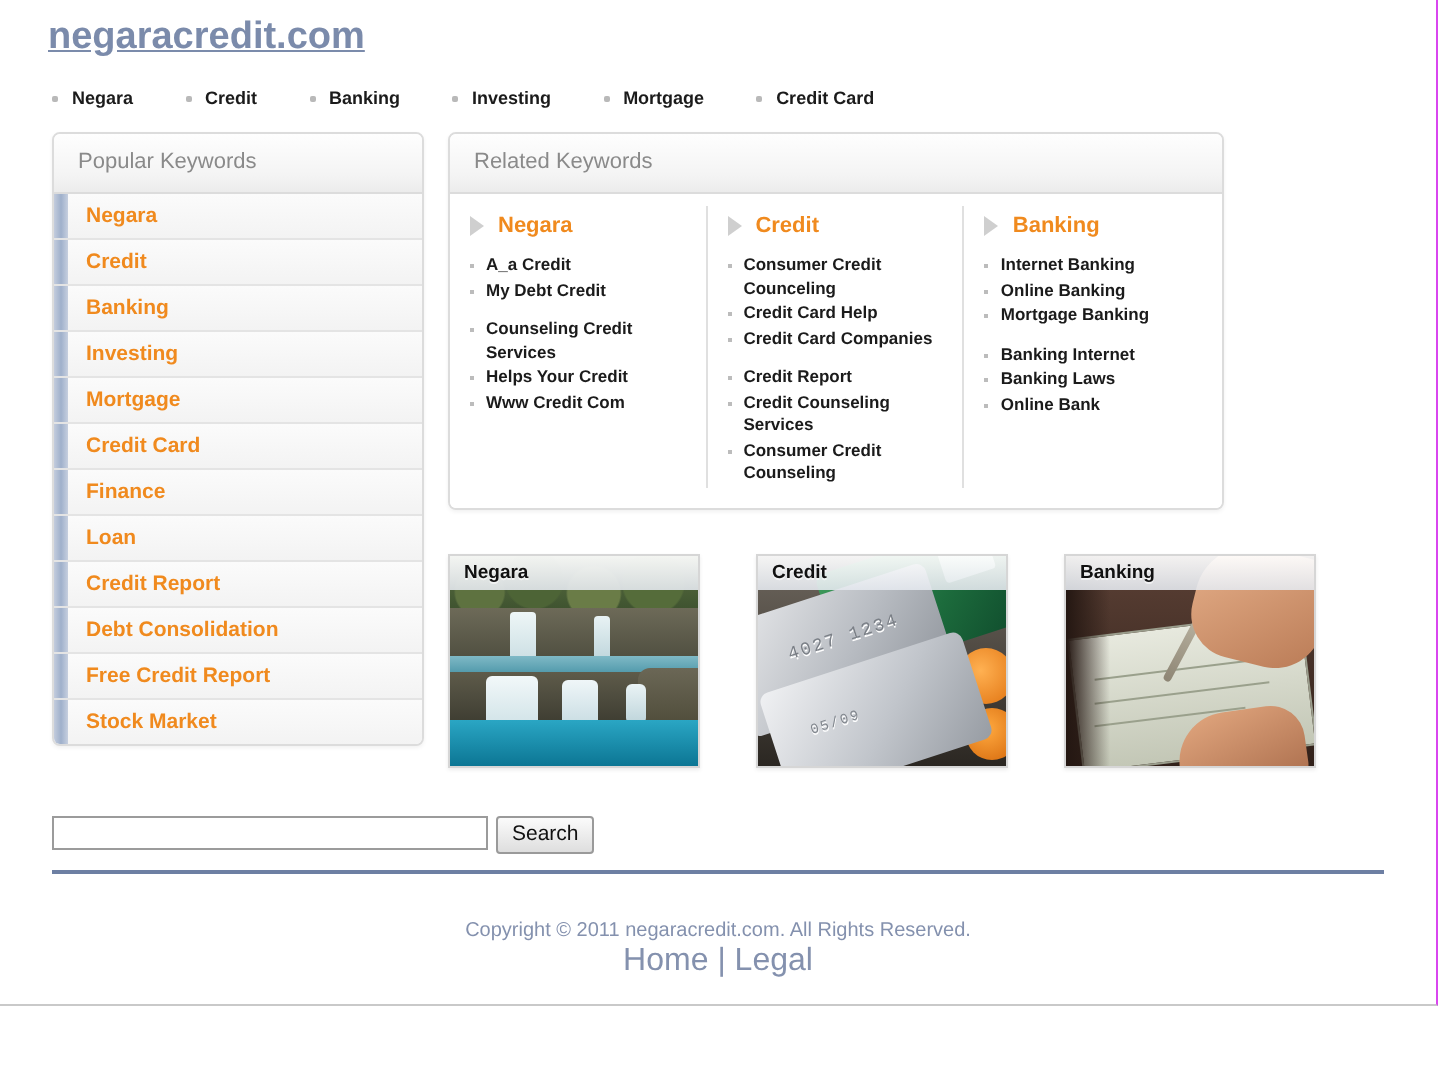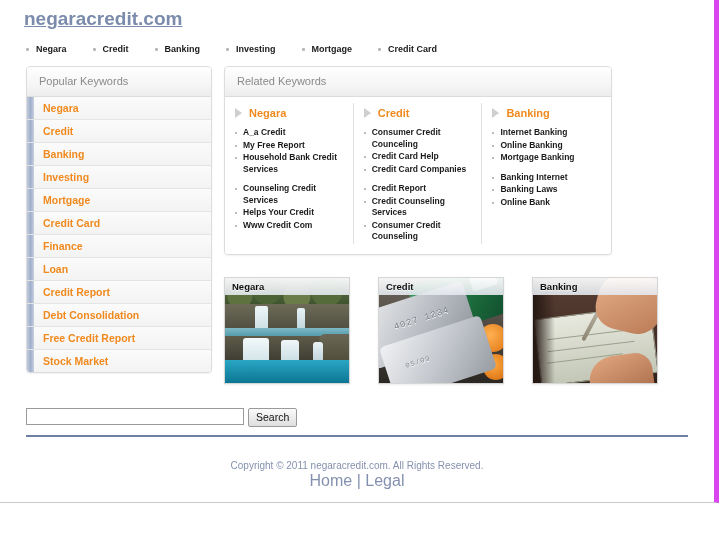--- a/index.html
+++ b/index.html
@@ -10,21 +10,21 @@
     font-family: "Liberation Sans", sans-serif;
   }
   body { width: 727px; height: 545px; overflow: hidden; }
 
   
   #page {
     position: relative;
     width: 719px;
     min-height: 478px;
     background: #ffffff;
-    border-right: 5px solid #d946ef;
+    border-right: 1px solid #d946ef;
     border-bottom: 1px solid #c9c9c9;
     box-sizing: border-box;
   }
   #outer-bg {
     position: absolute;
     left: 0; top: 0;
     width: 727px; height: 545px;
     background: #ffffff;
   }
 
@@ -449,25 +449,21 @@
               <span class="tri"></span>
               <a class="rk-head-label" href="#">Negara</a>
             </div>
             <ul class="rk-group">
               <li class="rk-li">
                 <span class="rk-bullet"></span>
                 <a class="rk-a" href="#">A_a Credit</a>
               </li>
               <li class="rk-li">
                 <span class="rk-bullet"></span>
-                <a class="rk-a" href="#">My Free Report</a>
-              </li>
-              <li class="rk-li">
-                <span class="rk-bullet"></span>
-                <a class="rk-a" href="#">Household Bank Credit Services</a>
+                <a class="rk-a" href="#">My Debt Credit</a>
               </li>
             </ul>
             <ul class="rk-group">
               <li class="rk-li">
                 <span class="rk-bullet"></span>
                 <a class="rk-a" href="#">Counseling Credit Services</a>
               </li>
               <li class="rk-li">
                 <span class="rk-bullet"></span>
                 <a class="rk-a" href="#">Helps Your Credit</a>

